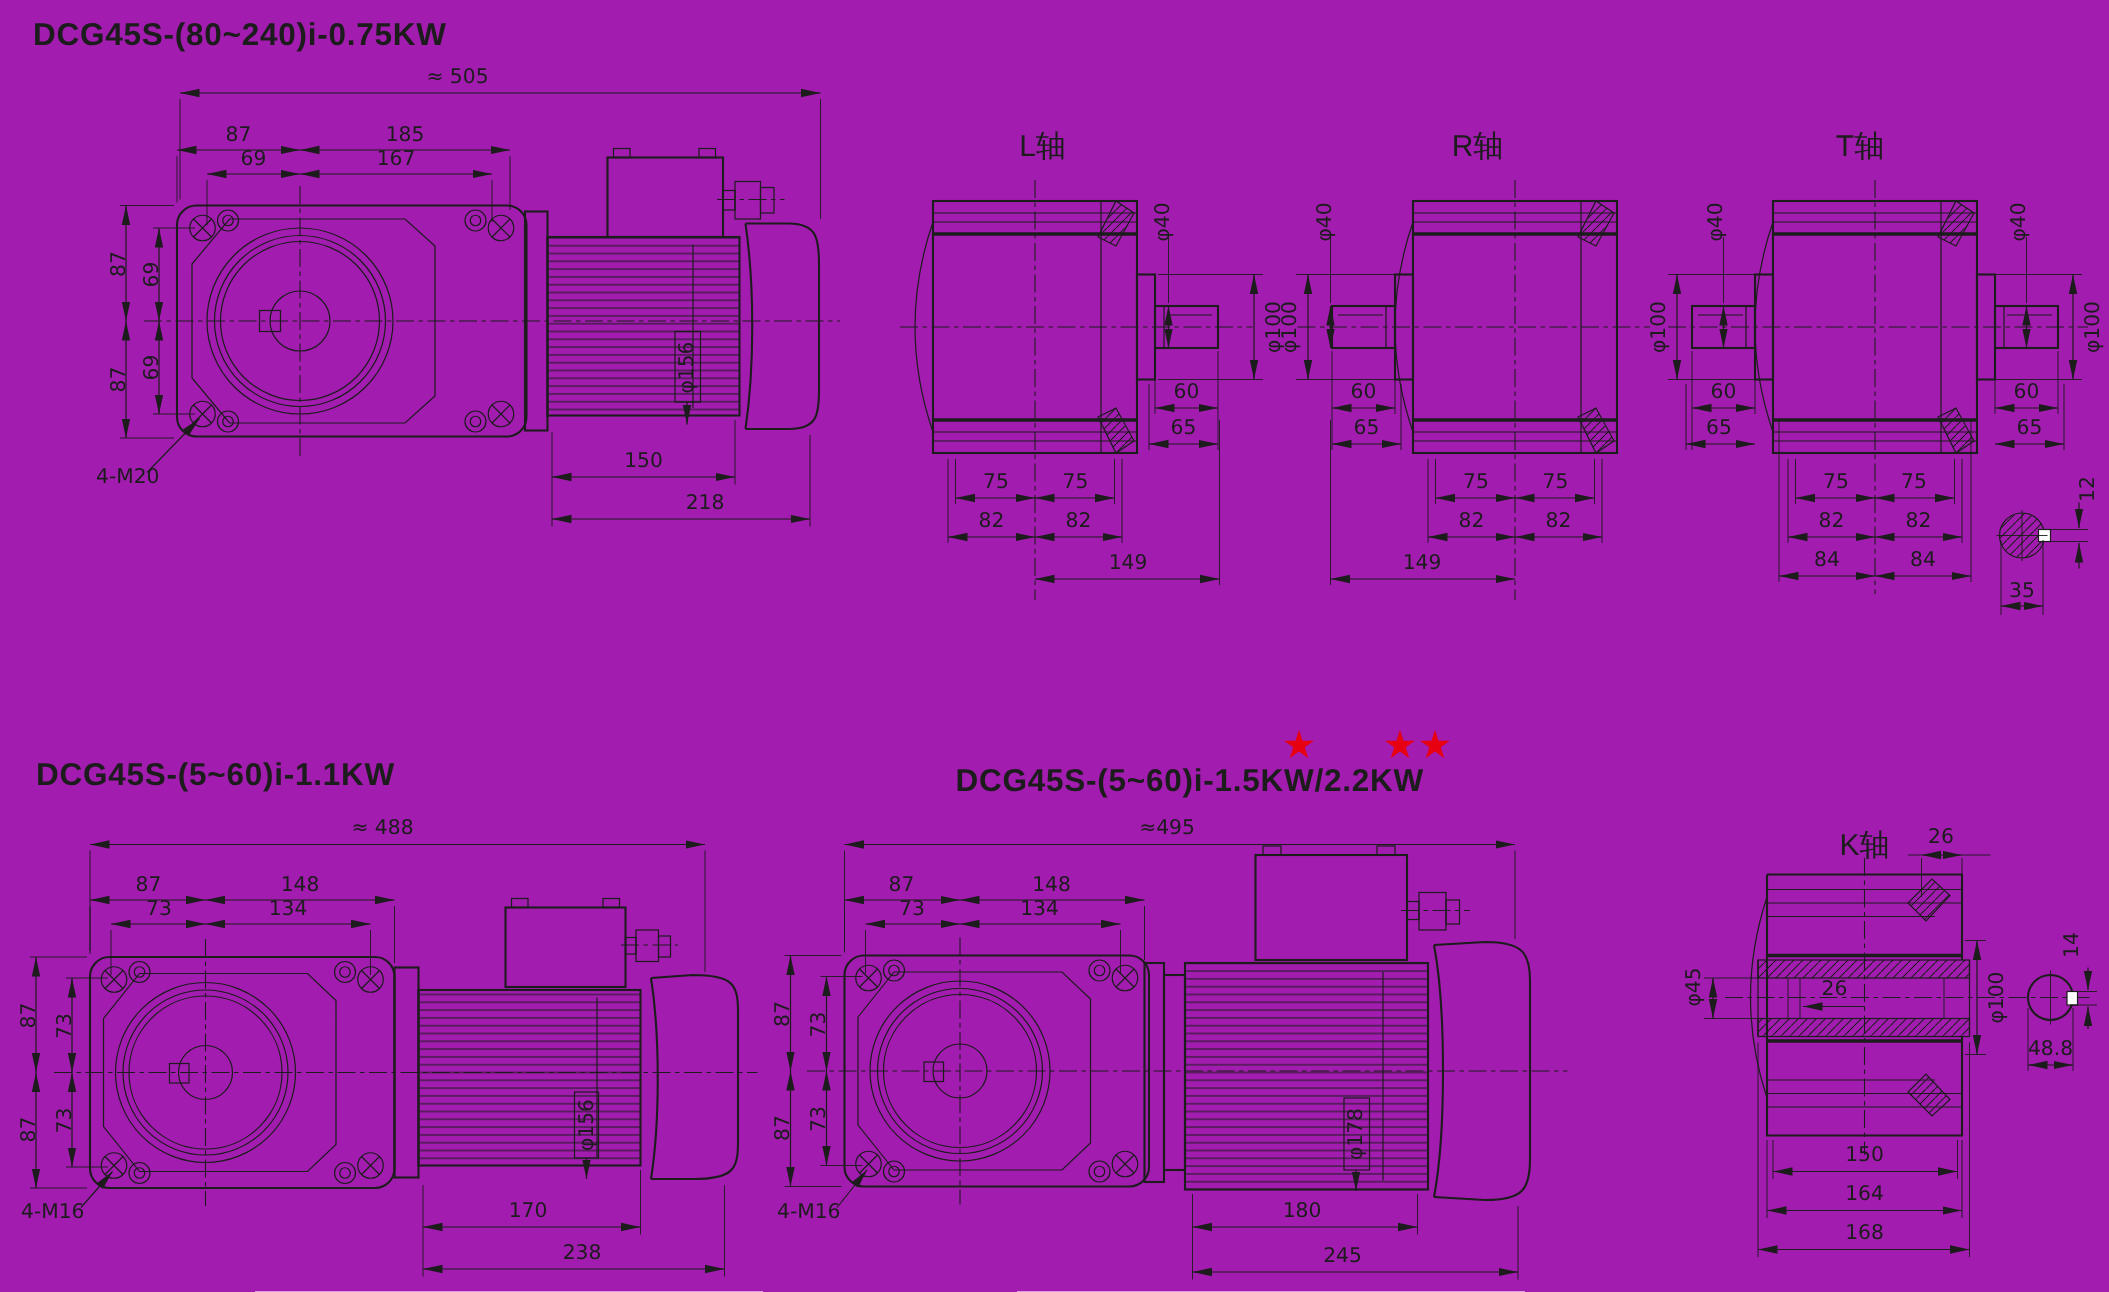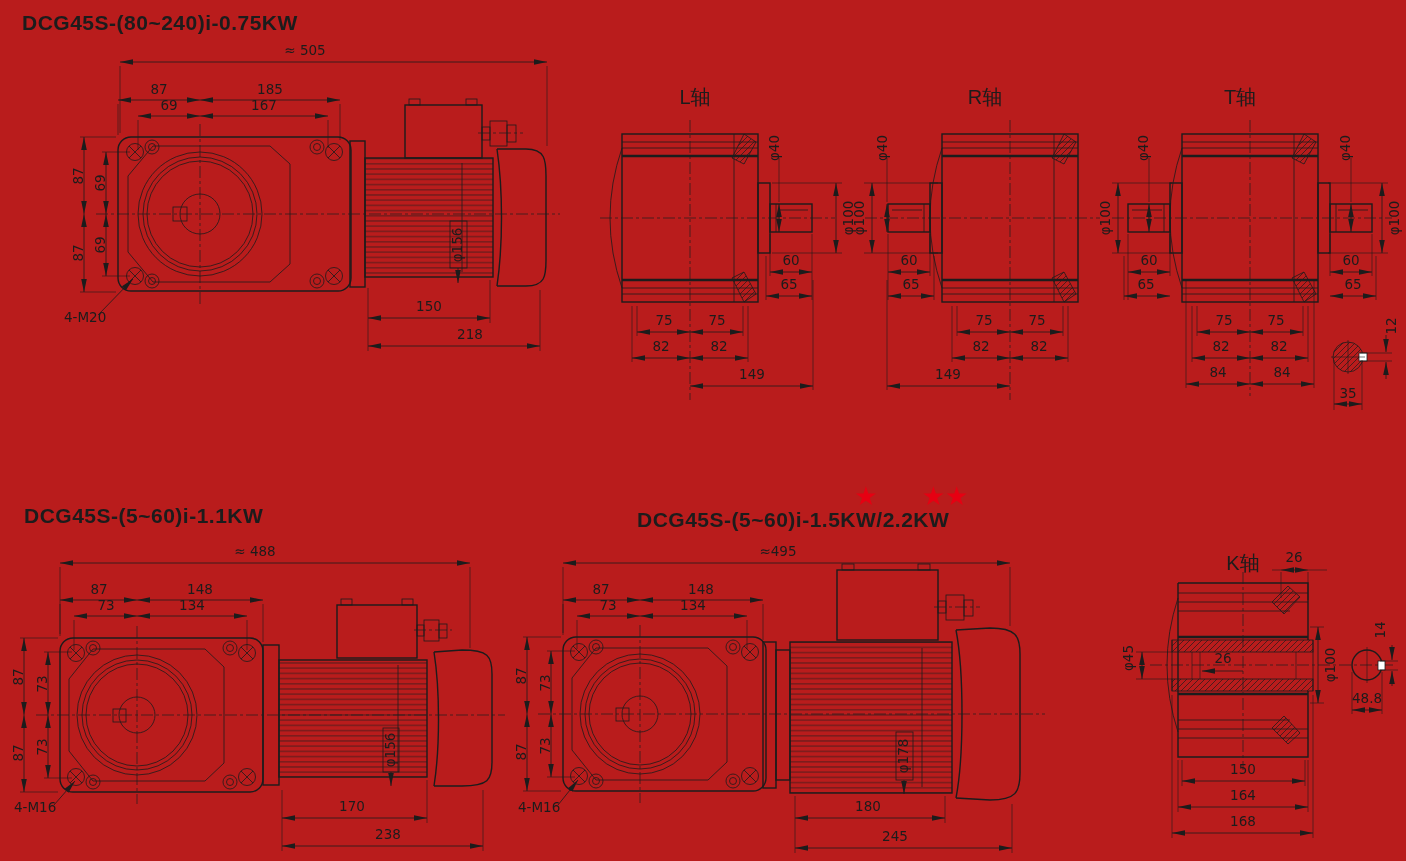--- a/index.html
+++ b/index.html
@@ -1,17 +1,17 @@
 <!DOCTYPE html>
 <html style="--ink: #1c1c1c; --star: #e60012;"><head>
 <meta charset="utf-8">
 <style>
   :root{ --ink:#1c1c1c; --star:#e60012; }
   html,body{margin:0;padding:0;background:#fff;}
-  .stage{position:relative;width:1406px;height:861px;background:#b91c1c;overflow:hidden;}
+  .stage{position:relative;width:1406px;height:861px;background:#a21caf;overflow:hidden;}
   svg{font-family:"DejaVu Sans",sans-serif;}
   .ol{stroke:var(--ink);stroke-width:1.4;fill:none;}
   .tl{stroke:var(--ink);stroke-width:0.8;fill:none;}
   .thk{stroke:var(--ink);stroke-width:2.4;fill:none;}
   .cl{stroke:var(--ink);stroke-width:0.7;fill:none;stroke-dasharray:12 3 3 3;}
   .dim{stroke:var(--ink);stroke-width:0.8;fill:none;}
   .xl{stroke:var(--ink);stroke-width:0.6;fill:none;}
   .hz{fill:url(#hatch);stroke:var(--ink);stroke-width:0.8;}
   .finbox{fill:url(#fins);stroke:var(--ink);stroke-width:1.4;}
   .wh{fill:#fff;stroke:var(--ink);stroke-width:0.8;}

